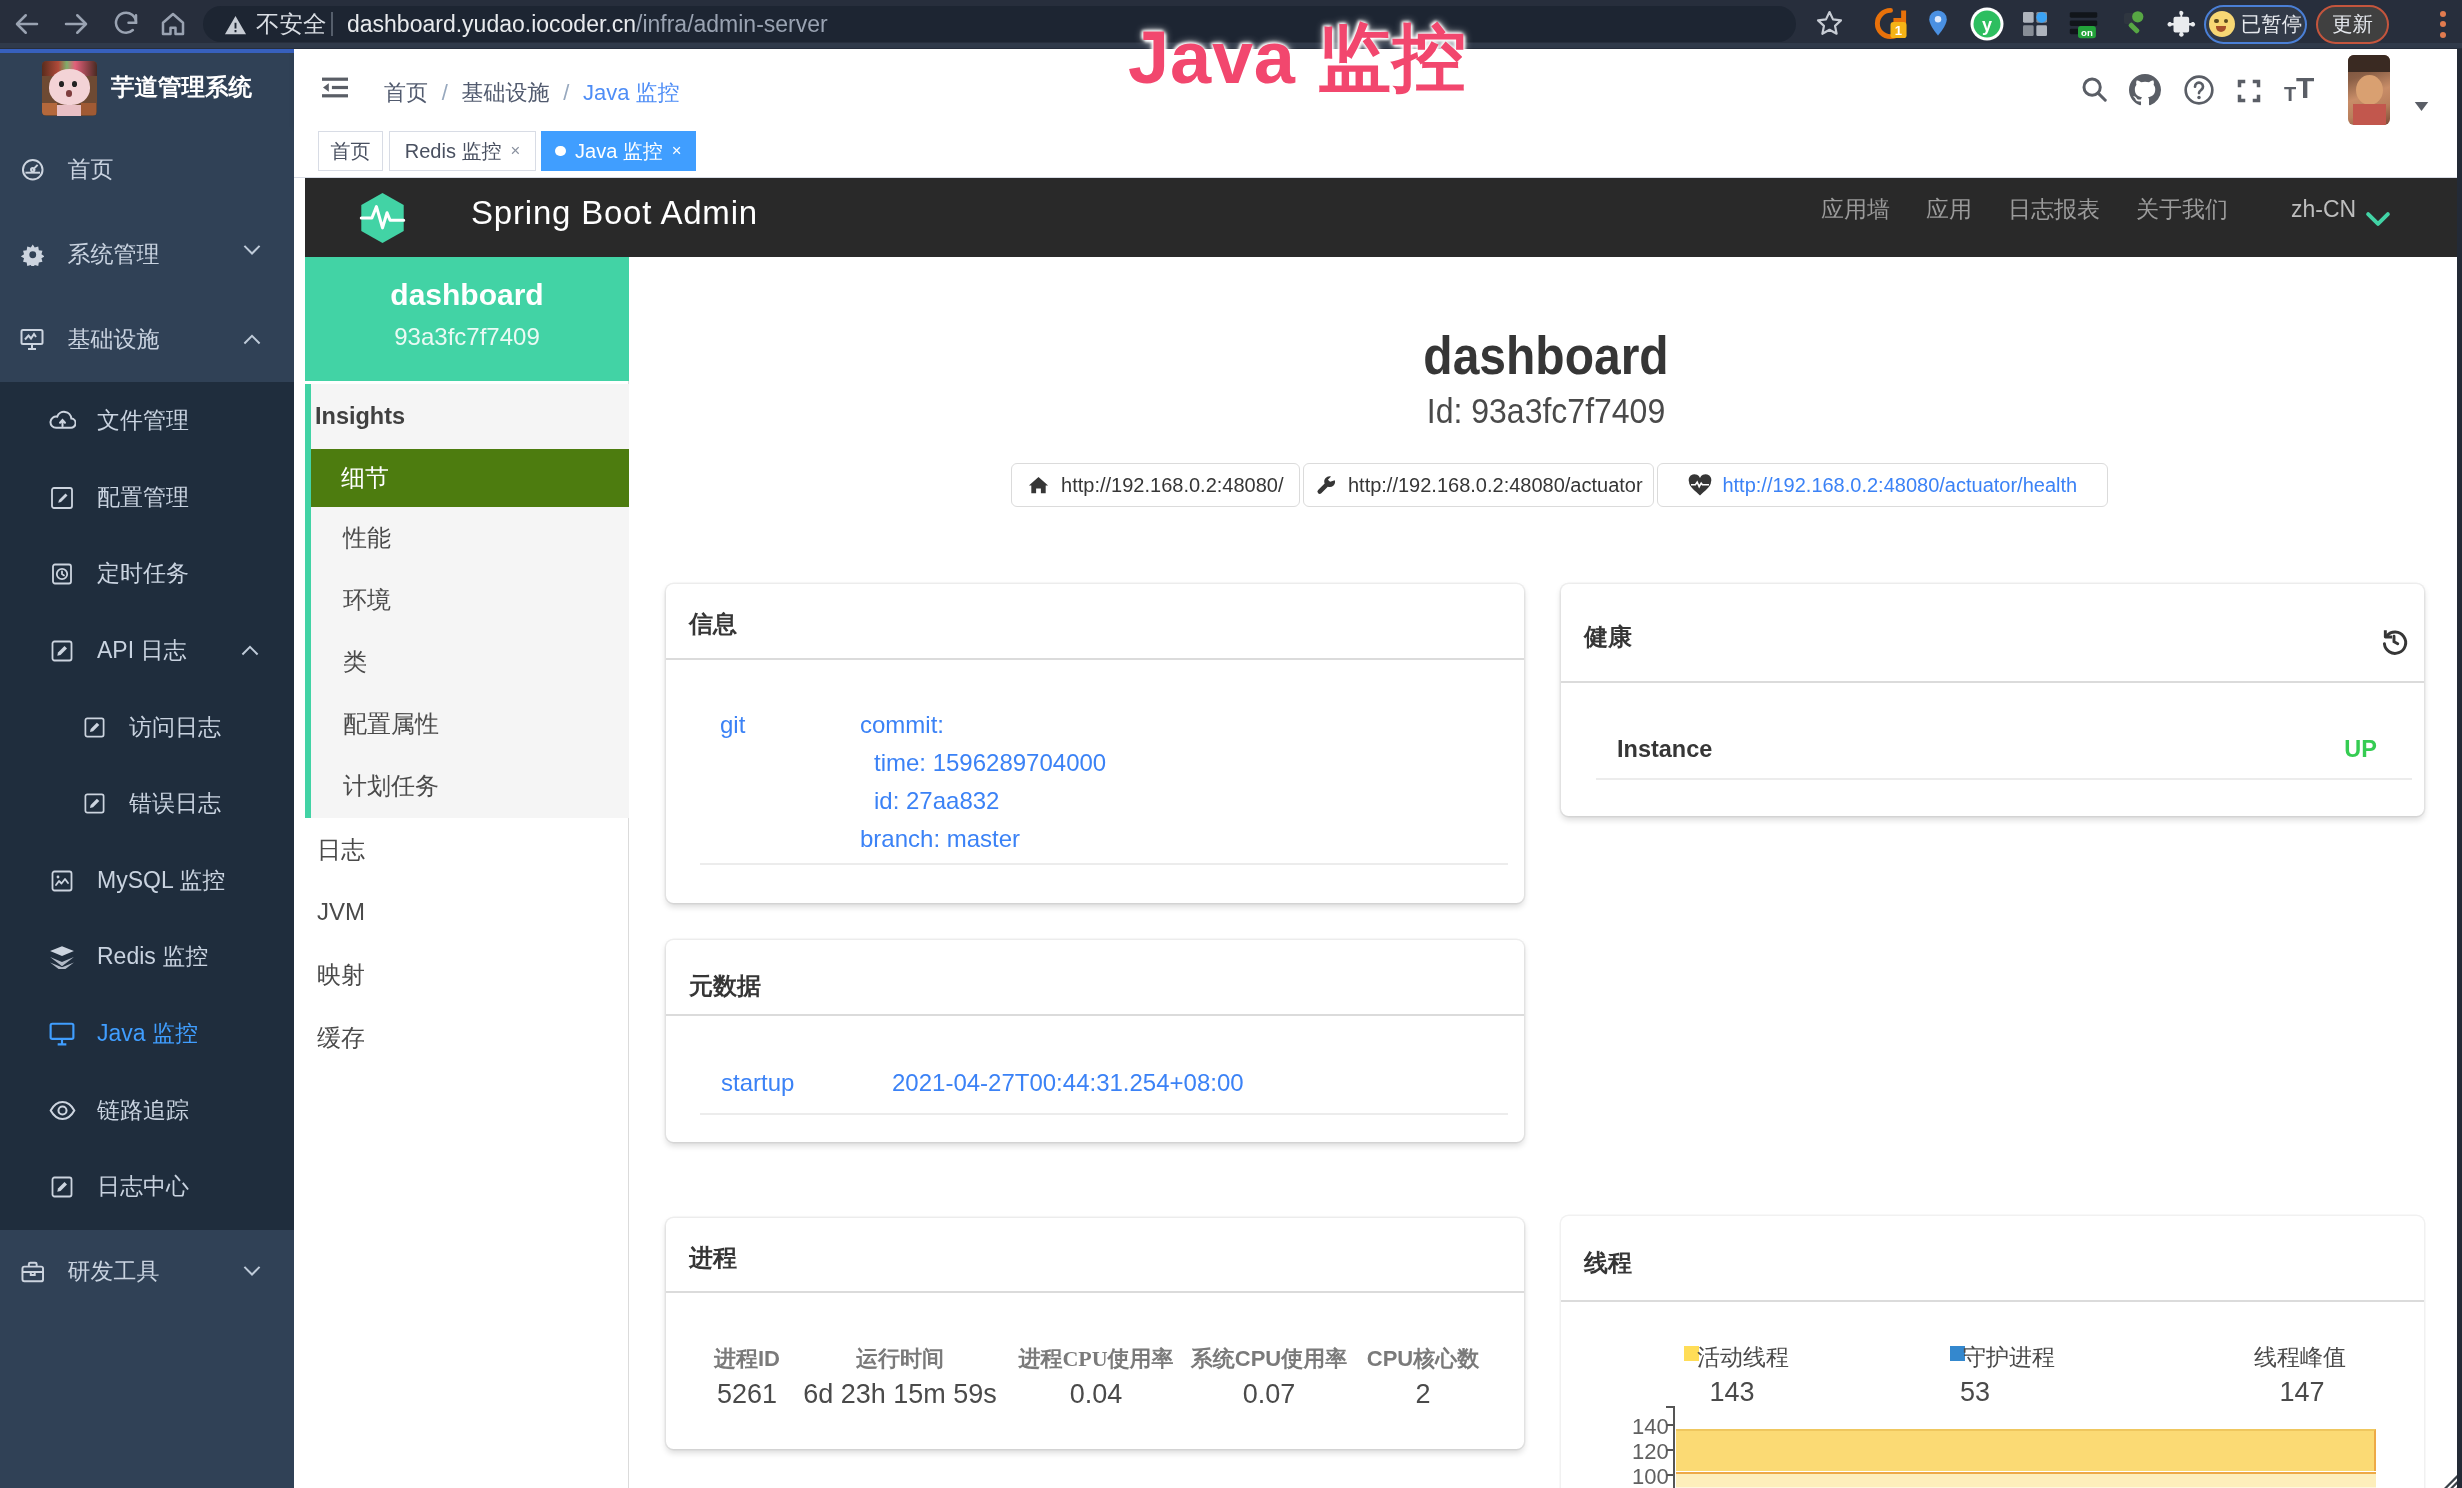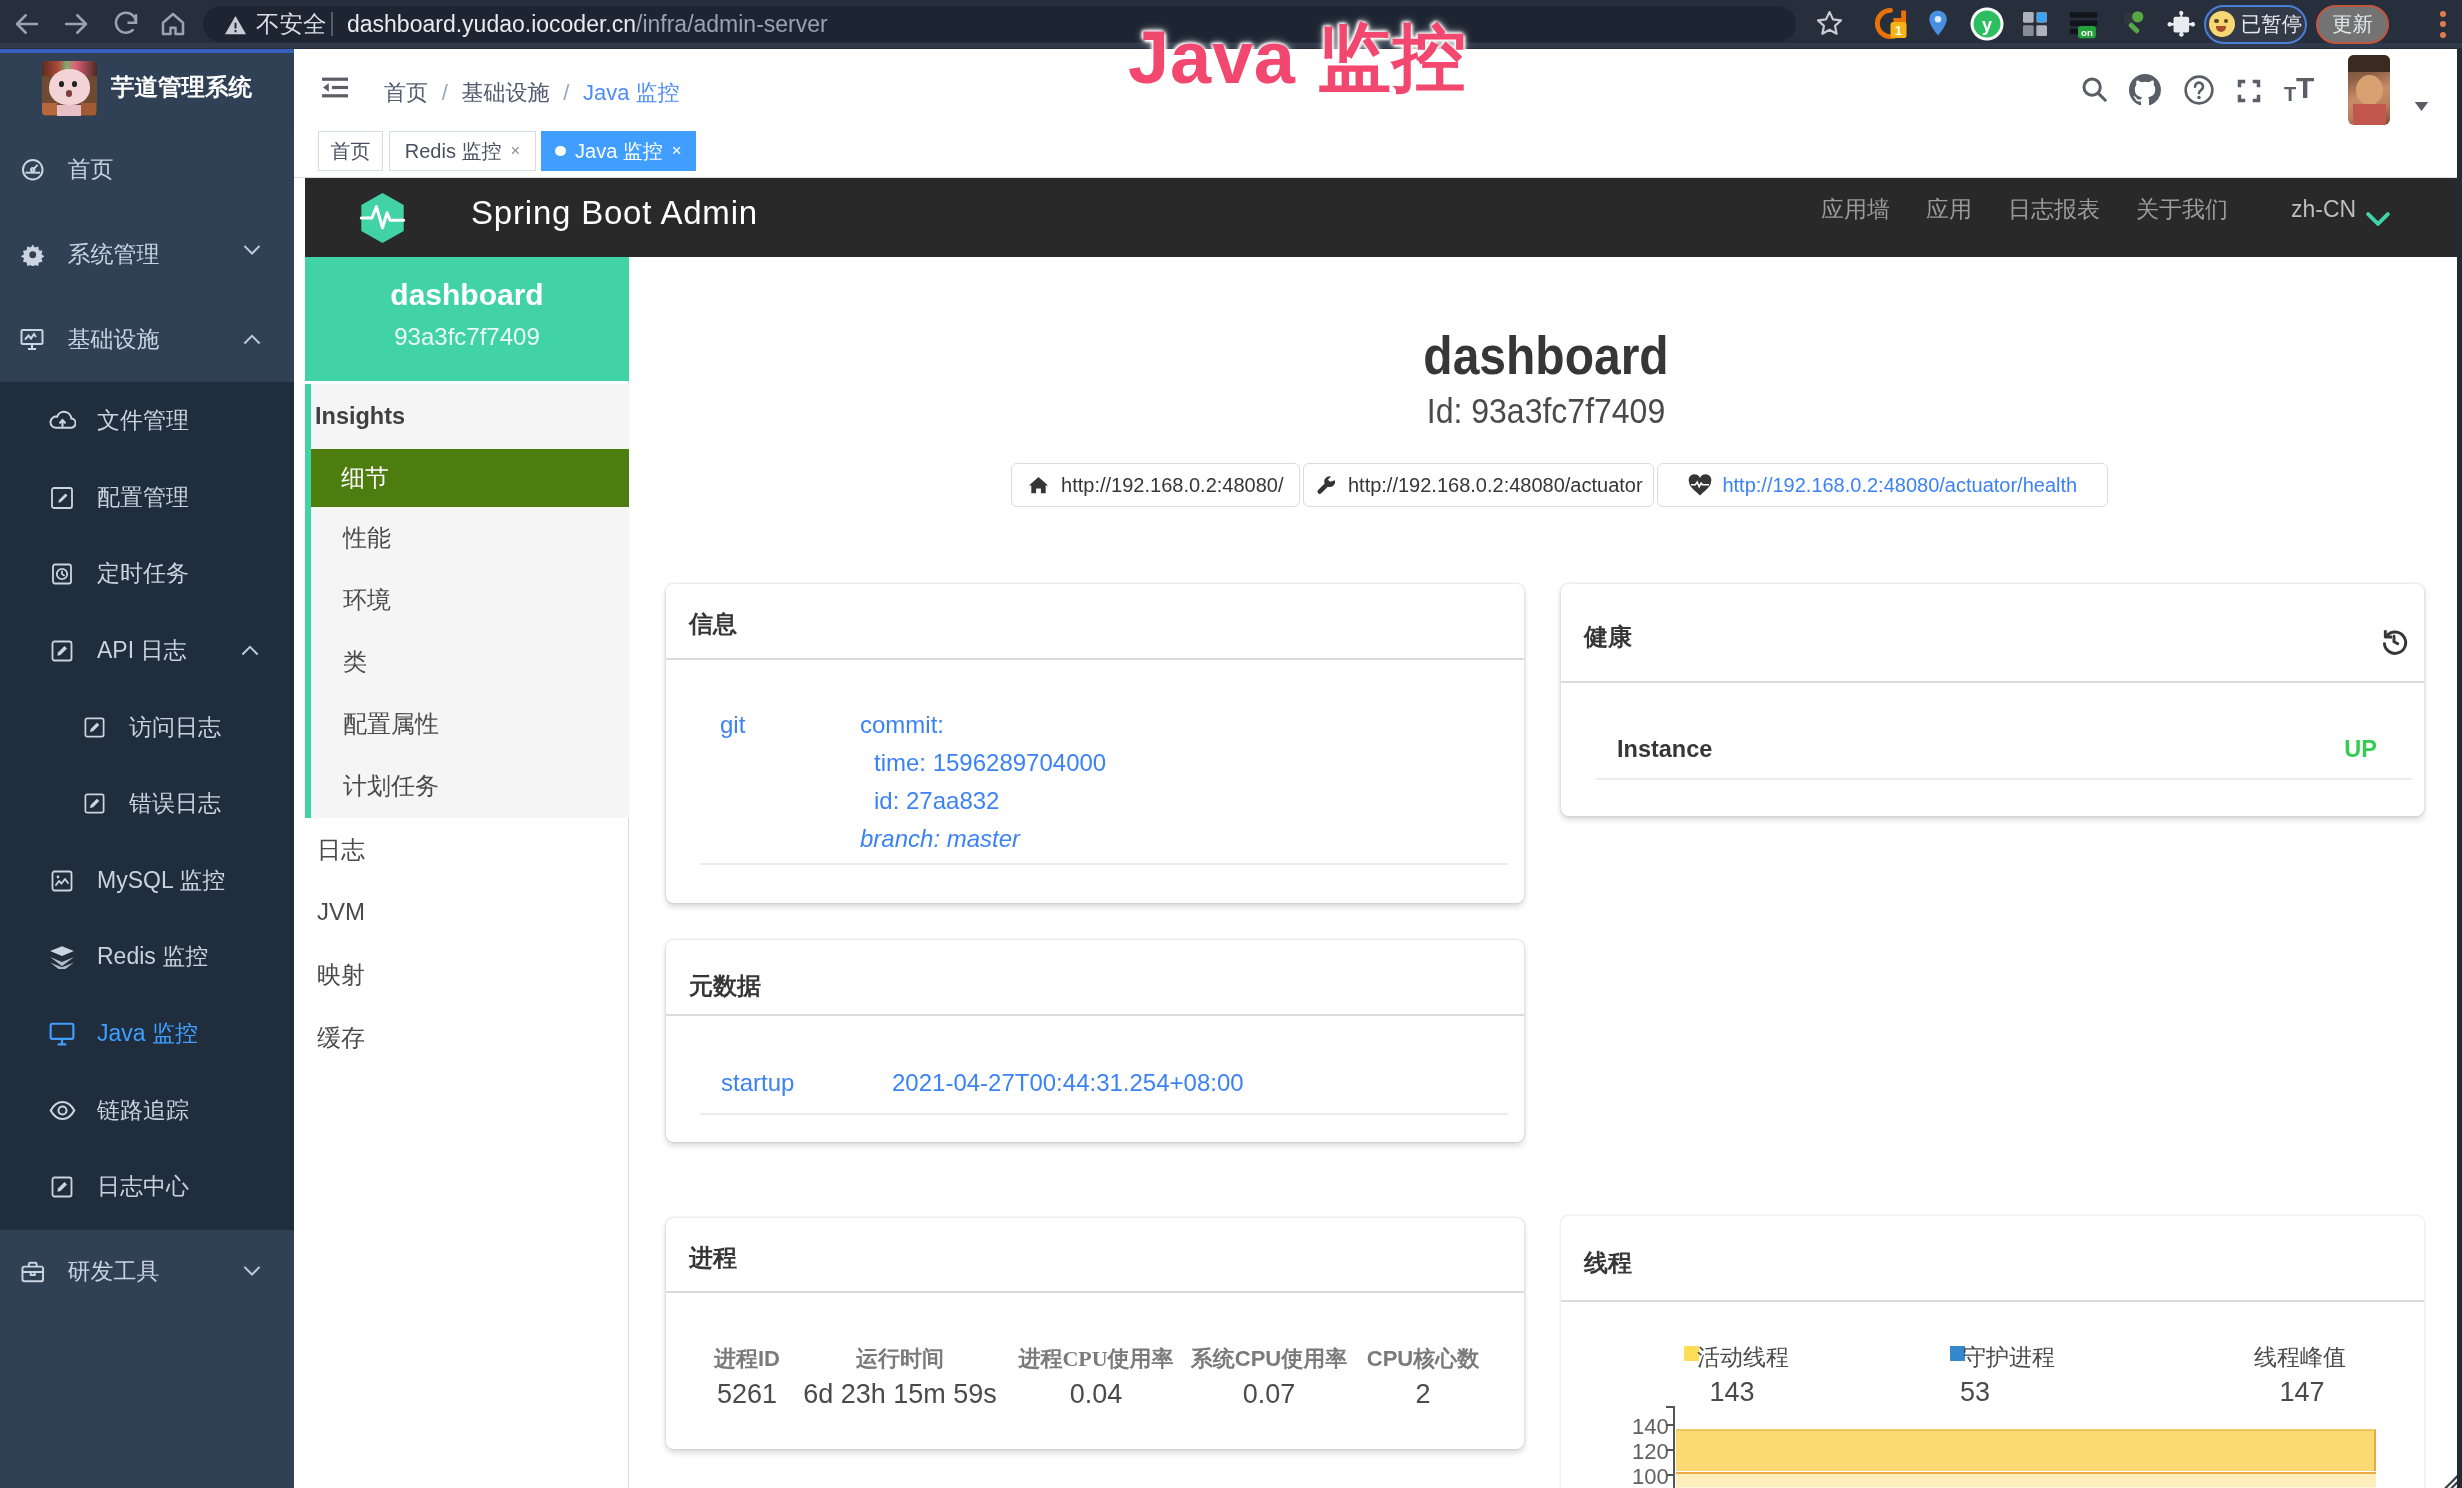--- a/index.html
+++ b/index.html
@@ -81,21 +81,21 @@
 
 <div class="a ct" style="left:2204px;top:4.6px;width:103px;height:39px;border:2.3px solid #4a7fd6;border-radius:20px;background:#323a48;justify-content:center;gap:6px;">
   <span style="width:26px;height:26px;border-radius:50%;background:#f7d774;display:inline-block;position:relative;">
       <span style="position:absolute;left:5.3px;top:7.6px;width:4.6px;height:4.6px;border-radius:50%;background:#5b4a1e;"></span>
       <span style="position:absolute;left:15px;top:7.6px;width:4.6px;height:4.6px;border-radius:50%;background:#5b4a1e;"></span>
       <span style="position:absolute;left:7.6px;top:15px;width:10px;height:6px;border-radius:0 0 6px 6px;background:#a5502a;"></span>
     </span>
   <span style="font-size:20.5px;color:#e6e9ee;">已暂停</span>
 </div>
 
-<div class="a ct" style="left:2316px;top:4.6px;width:73px;height:39px;border:2.3px solid #c4553d;border-radius:20px;background:#737373;justify-content:center;">
+<div class="a ct" style="left:2316px;top:4.6px;width:73px;height:39px;border:2.3px solid #c4553d;border-radius:20px;background:#404040;justify-content:center;">
   <span style="font-size:20.5px;color:#e6e9ee;">更新</span>
 </div>
 <div class="a" style="left:2440px;top:9px;width:6px;height:30px;">
   <span style="position:absolute;left:0;top:1.5px;width:6px;height:6px;border-radius:50%;background:#e07b4f;"></span>
   <span style="position:absolute;left:0;top:12px;width:6px;height:6px;border-radius:50%;background:#e07b4f;"></span>
   <span style="position:absolute;left:0;top:23px;width:6px;height:6px;border-radius:50%;background:#e07b4f;"></span>
 </div>
 
 <div class="a" style="left:1128px;top:9px;font-size:74px;font-weight:bold;color:#f2476e;z-index:50;text-shadow:0 0 4.6px #fff,0 0 9px #fff,1.5px 1.5px 3px #fff,-1.5px -1.5px 3px #fff;letter-spacing:0.8px;">Java 监控</div>
 
@@ -376,21 +376,21 @@
 .tv { position:absolute; font-size:27px; color:#4a4a4a; text-align:center; transform:translateX(-50%); white-space:nowrap; }
 </style>
 
 <div class="card" style="left:666px;top:584px;width:858px;height:319px;">
   <div class="chead" style="top:24px;">信息</div>
   <div class="cline" style="top:74px;"></div>
   <div class="tl" style="left:54px;top:127px;">git</div>
   <div class="tl" style="left:194px;top:127px;">commit:</div>
   <div class="tl" style="left:208px;top:165px;">time: 1596289704000</div>
   <div class="tl" style="left:208px;top:203px;">id: 27aa832</div>
-  <div class="tl" style="left:194px;top:241px;font-style:italic;">branch: master</div>
+  <div class="tl" style="left:194px;top:241px;">branch: master</div>
   <div class="rline" style="left:34px;top:279px;width:808px;"></div>
 </div>
 
 <div class="card" style="left:1561px;top:584px;width:863px;height:232px;">
   <div class="chead" style="top:37px;">健康</div>
   <svg style="position:absolute;right:13.7px;top:41px;" width="32" height="32" viewBox="0 0 24 24" fill="none" stroke="#363636" stroke-width="2.2">
       <path d="M5.5 4 v5 h5" stroke-linejoin="round"></path>
       <path d="M6.6 8.2 a8 8 0 1 1-1.8 5.8" stroke-linecap="round"></path>
       <path d="M12 8.5 v4 l2.8 1.6" stroke-linecap="round"></path>
     </svg>

